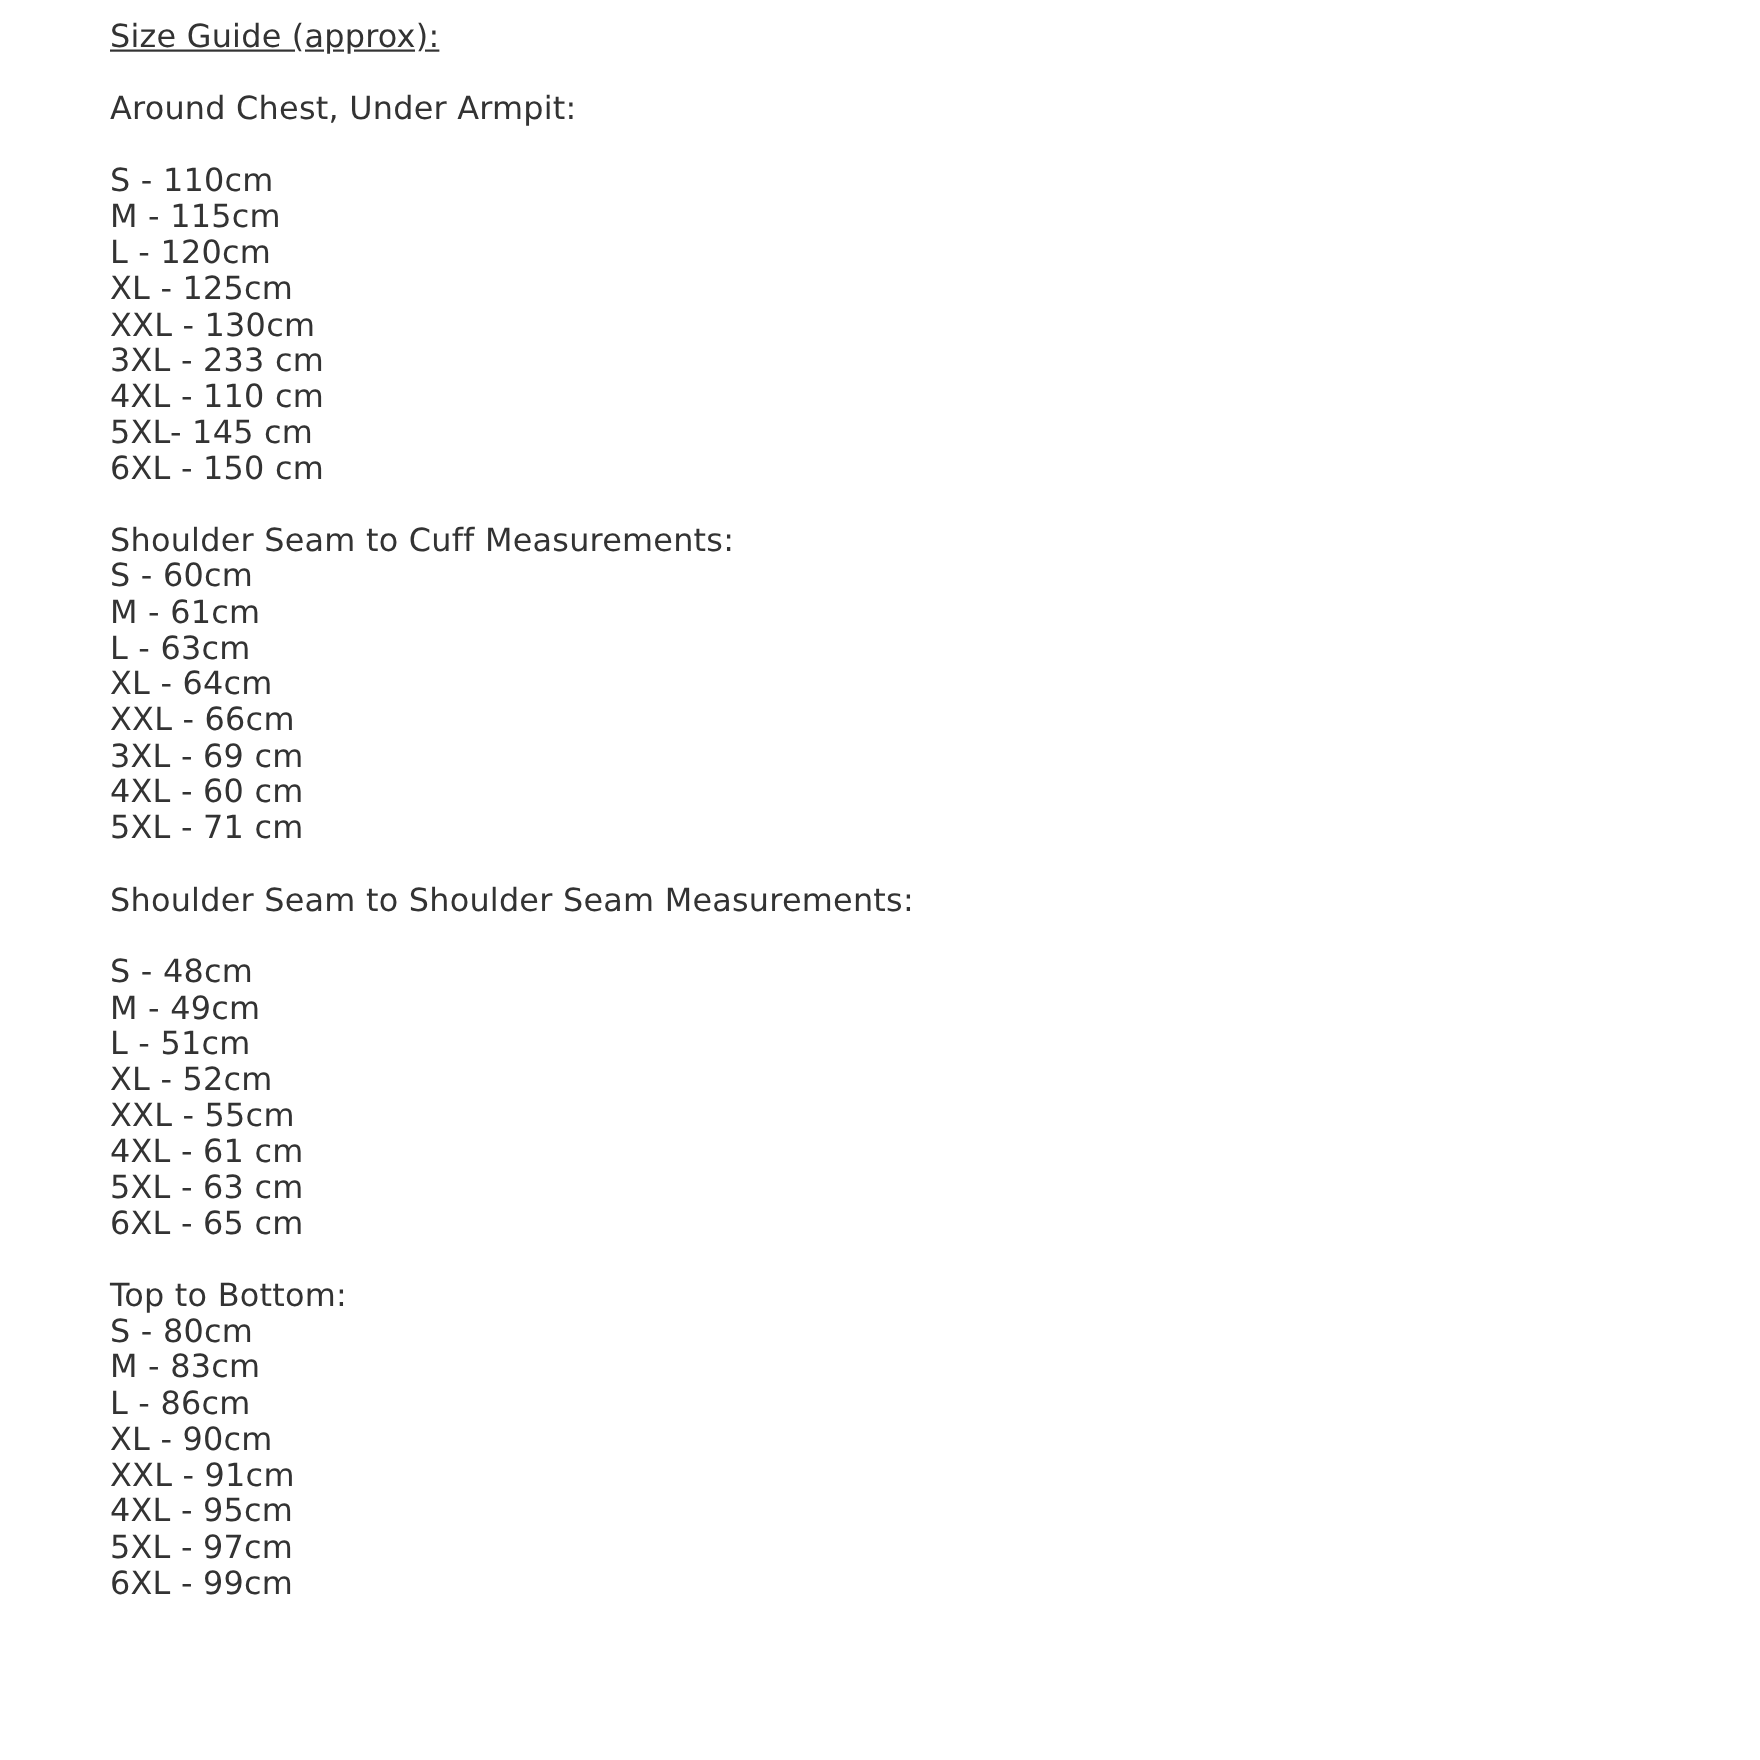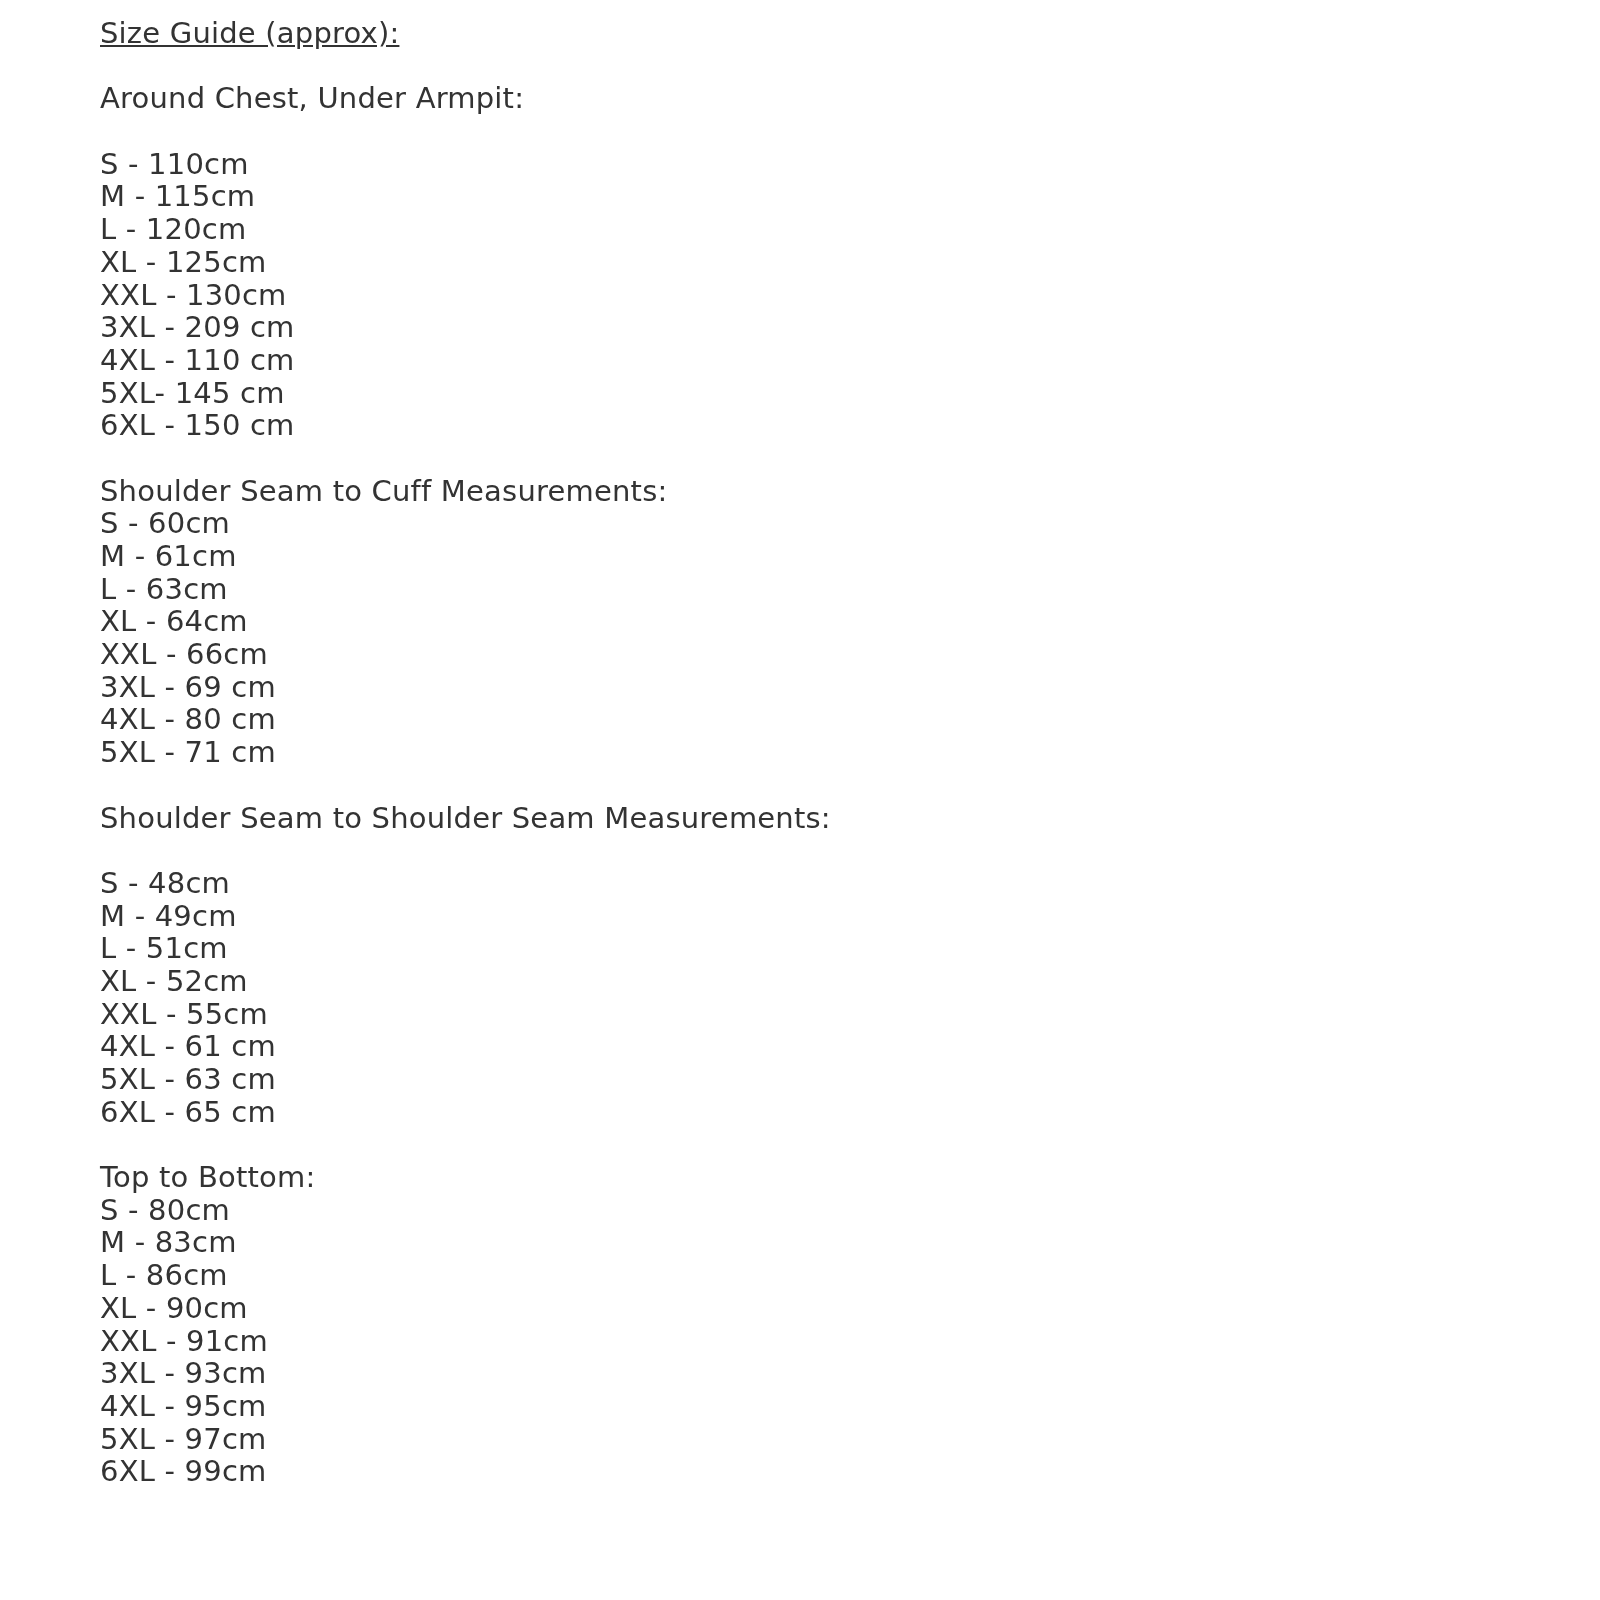--- a/index.html
+++ b/index.html
@@ -41,37 +41,37 @@
   <div class="line"></div>
 
   <section>
     <div class="line heading">Around Chest, Under Armpit:</div>
     <div class="line"></div>
     <div class="line">S - 110cm</div>
     <div class="line">M - 115cm</div>
     <div class="line">L - 120cm</div>
     <div class="line">XL - 125cm</div>
     <div class="line">XXL - 130cm</div>
-    <div class="line">3XL - 209 cm</div>
+    <div class="line">3XL - 233 cm</div>
     <div class="line">4XL - 110 cm</div>
     <div class="line">5XL- 145 cm</div>
     <div class="line">6XL - 150 cm</div>
   </section>
 
   <div class="line"></div>
 
   <section>
     <div class="line heading">Shoulder Seam to Cuff Measurements:</div>
     <div class="line">S - 60cm</div>
     <div class="line">M - 61cm</div>
     <div class="line">L - 63cm</div>
     <div class="line">XL - 64cm</div>
     <div class="line">XXL - 66cm</div>
     <div class="line">3XL - 69 cm</div>
-    <div class="line">4XL - 80 cm</div>
+    <div class="line">4XL - 60 cm</div>
     <div class="line">5XL - 71 cm</div>
   </section>
 
   <div class="line"></div>
 
   <section>
     <div class="line heading">Shoulder Seam to Shoulder Seam Measurements:</div>
     <div class="line"></div>
     <div class="line">S - 48cm</div>
     <div class="line">M - 49cm</div>
@@ -85,19 +85,18 @@
 
   <div class="line"></div>
 
   <section>
     <div class="line heading">Top to Bottom:</div>
     <div class="line">S - 80cm</div>
     <div class="line">M - 83cm</div>
     <div class="line">L - 86cm</div>
     <div class="line">XL - 90cm</div>
     <div class="line">XXL - 91cm</div>
-    <div class="line">3XL - 93cm</div>
     <div class="line">4XL - 95cm</div>
     <div class="line">5XL - 97cm</div>
     <div class="line">6XL - 99cm</div>
   </section>
 
 </div>
 
 </body></html>

